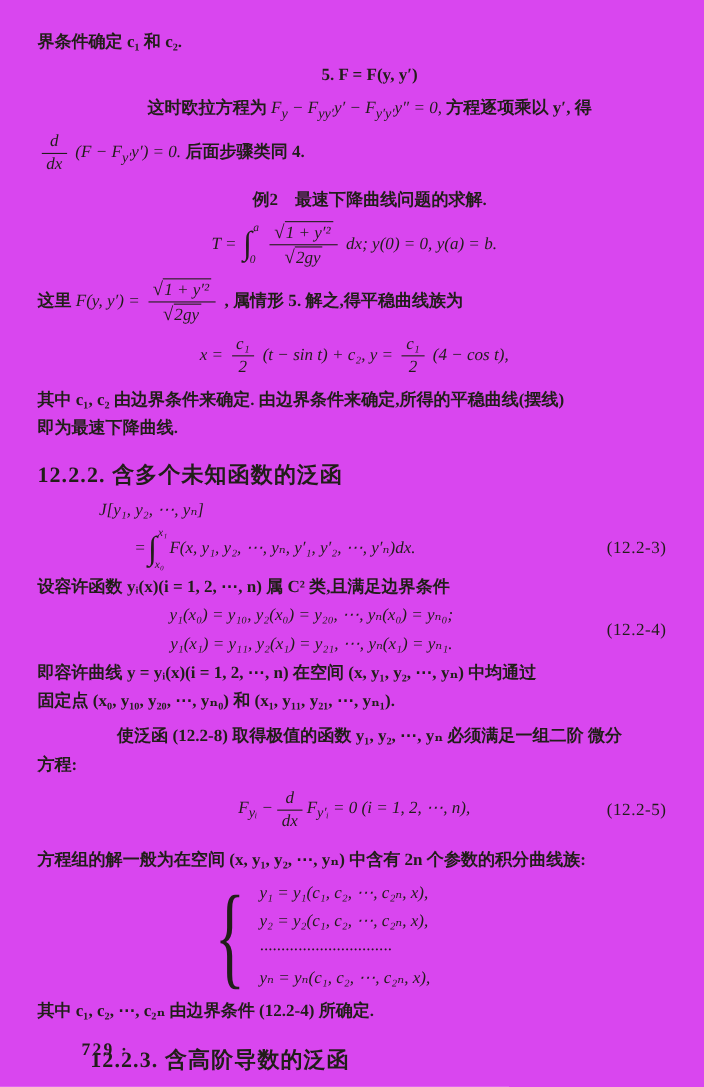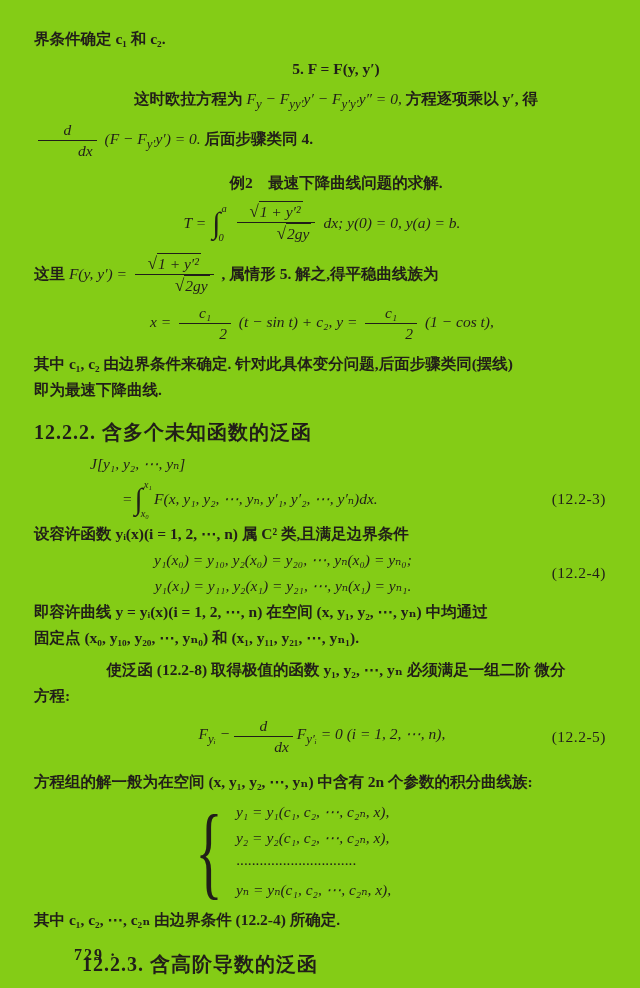--- a/index.html
+++ b/index.html
@@ -1,39 +1,39 @@
 <!DOCTYPE html>
 <html><head>
 <meta charset="utf-8">
 <style>
   html,body{margin:0;padding:0;}
   .page{
     position:relative;
     width:640px;height:988px;
-    background:#84cc16;
+    background:#d946ef;
     color:#211e19;
     font-family:"Liberation Serif","DejaVu Serif",serif;
     font-size:15.5px;
     overflow:hidden;
   }
   .body{padding:26px 30px 0 34px;line-height:26px;}
   .cn{font-weight:600;}
   .m{font-style:italic;}
   .indent{padding-left:28px;text-align:center;}
   .row{position:relative;}
   .center{text-align:center;}
   .mt4{margin-top:4px;}.mt6{margin-top:6px;}.mt8{margin-top:8px;}
   .mt10{margin-top:10px;}.mt14{margin-top:14px;}.mt16{margin-top:16px;margin-left:48px;}
 
   .heading{font-size:20px;font-weight:700;letter-spacing:1px;line-height:30px;}
 
   
   .frac{display:inline-block;vertical-align:middle;text-align:center;line-height:1.15;margin:0 4px;}
   .frac .fnum{display:block;padding:0 4px 1px 4px;border-bottom:1.4px solid #211e19;}
-  .frac .fden{display:block;padding:1px 4px 0 4px;margin-left:36px;}
+  .frac .fden{display:block;padding:1px 4px 0 4px;}
 
   
   .rad{font-style:normal;font-size:17px;}
   .vinc{border-top:1.4px solid #211e19;padding:1px 2px 0 1px;}
 
   
   .intwrap{display:inline-flex;align-items:center;vertical-align:middle;margin:0 2px;}
   .int-sign{font-style:normal;font-size:30px;line-height:30px;}
   .int-lims{display:inline-flex;flex-direction:column;justify-content:space-between;
             height:40px;font-size:10.5px;line-height:11px;margin-left:1px;font-style:italic;}
@@ -114,24 +114,24 @@
       <span class="m">x =</span>
       <span class="frac m">
         <span class="fnum">c₁</span>
         <span class="fden">2</span>
       </span>
       <span class="m">(t − sin t) + c₂,  y =</span>
       <span class="frac m">
         <span class="fnum">c₁</span>
         <span class="fden">2</span>
       </span>
-      <span class="m">(1 − cos t),</span>
+      <span class="m">(4 − cos t),</span>
     </div>
 
-    <div class="row cn mt8">其中 c₁, c₂ 由边界条件来确定.  针对此具体变分问题,后面步骤类同(摆线)</div>
+    <div class="row cn mt8">其中 c₁, c₂ 由边界条件来确定.  由边界条件来确定,所得的平稳曲线(摆线)</div>
     <div class="row cn">即为最速下降曲线.</div>
 
     <div class="row heading mt14">12.2.2. 含多个未知函数的泛函</div>
 
     <div class="row m mt4" style="padding-left:56px;">J[y₁, y₂, ⋯, yₙ]</div>
 
     <div class="row" style="padding-left:88px;min-height:44px;display:flex;align-items:center;">
       <span class="m">=</span>
       <span class="intwrap">
         <span class="int-sign">∫</span>

